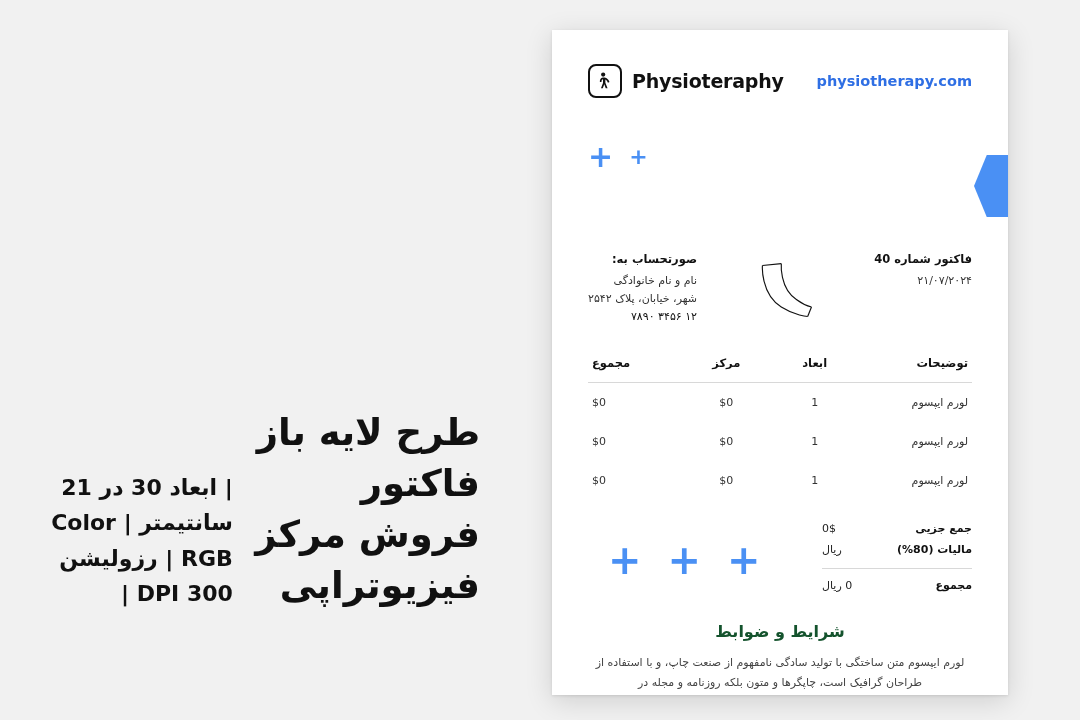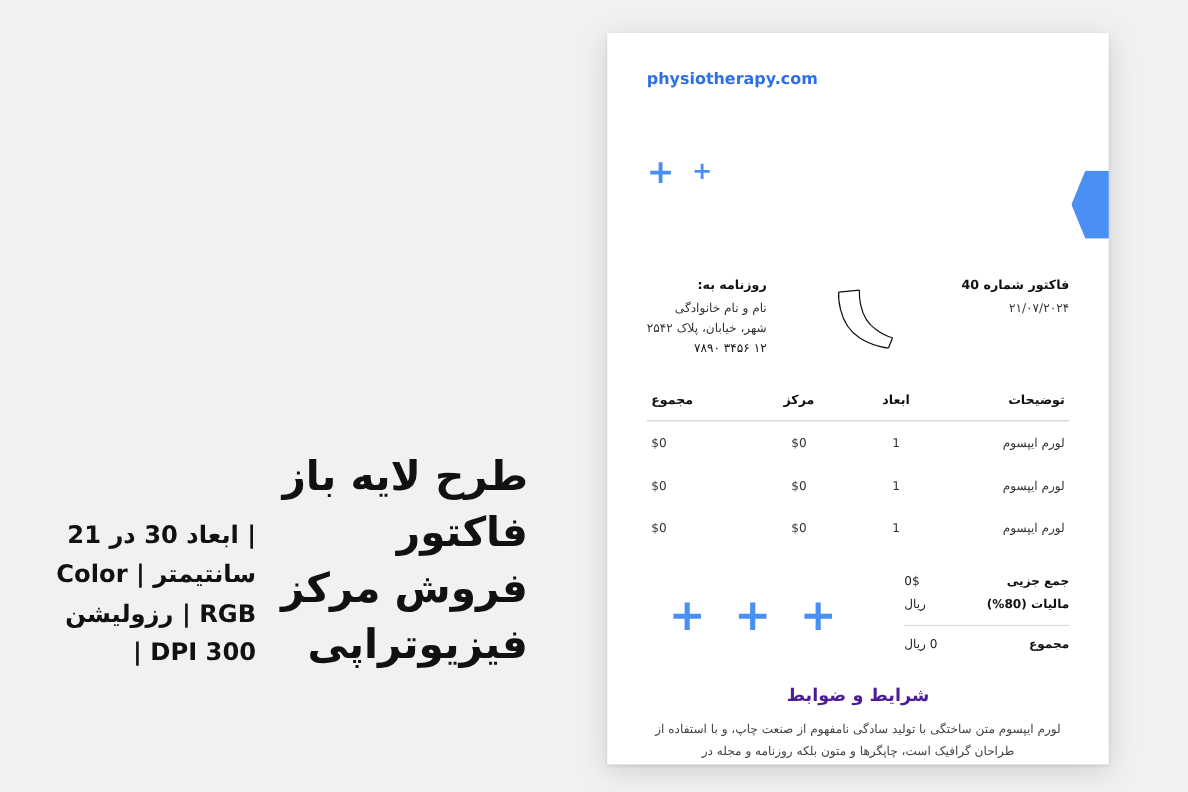--- a/index.html
+++ b/index.html
@@ -216,21 +216,21 @@
     direction: ltr;
   }
 
   
   .terms {
     position: absolute;
     top: 592px; left: 36px; right: 36px;
     text-align: center;
   }
   .terms-title {
-    font-size: 16px; font-weight: 700; color: #4c1d95; margin-bottom: 12px;
+    font-size: 16px; font-weight: 700; color: #14532d; margin-bottom: 12px;
   }
   .terms-body {
     font-size: 11px; color: #444; line-height: 1.85;
   }
 </style>
 </head>
 <body>
 
 <div id="stage">
 
@@ -238,20 +238,29 @@
     <div class="promo-title">طرح لایه باز فاکتور فروش مرکز فیزیوتراپی</div>
     <div class="promo-sub">| ابعاد 30 در 21 سانتیمتر | Color RGB | رزولیشن 300 DPI |</div>
   </div>
 
   <div class="sheet-shadow">
     <div class="sheet">
 
       <div class="arrow-tab"></div>
 
       <div class="sheet-head">
+        <div class="brand">
+          <span class="brand-mark">
+            <svg width="22" height="22" viewBox="0 0 24 24" aria-hidden="true">
+              <circle cx="10" cy="5" r="2.3" fill="#111"></circle>
+              <path d="M9.6 8.2 C7.2 8.6 6.2 10.6 6.4 13.2 L8.2 13.2 C8.1 11.4 8.6 10.4 9.8 10.1 L9.8 14.2 L7.6 20 L9.6 20 L11.2 15.6 L12.8 20 L14.8 20 L12.4 13.9 L12.4 10.4 C13.6 11.1 14.6 12.3 15.2 13.8 L16.9 13.1 C16 10.6 14 8.4 11.6 8.2 Z" fill="#111"></path>
+            </svg>
+          </span>
+          <span class="brand-name">Physioteraphy</span>
+        </div>
         <div class="brand-site">physiotherapy.com</div>
       </div>
 
       <div class="doc-title-row">
         <div class="plus-group">
           <span class="plus md">+</span>
           <span class="plus sm">+</span>
         </div>
       </div>
 
@@ -262,21 +271,21 @@
         </div>
 
         <svg class="swoosh" viewBox="0 0 70 62">
           <path d="M10 4 C10 4 8 34 30 48 C44 57 58 58 58 58" fill="none" stroke="#111" stroke-width="1.2"></path>
           <path d="M30 2 C30 2 28 28 46 40 C54 46 62 48 62 48" fill="none" stroke="#111" stroke-width="1.2"></path>
           <path d="M10 4 L30 2" fill="none" stroke="#111" stroke-width="1.2"></path>
           <path d="M58 58 L62 48" fill="none" stroke="#111" stroke-width="1.2"></path>
         </svg>
 
         <div class="meta-block">
-          <div class="meta-head">روزنامه به:</div>
+          <div class="meta-head">صورتحساب به:</div>
           <div class="meta-line">نام و نام خانوادگی</div>
           <div class="meta-line">شهر، خیابان، پلاک ۲۵۴۲</div>
           <div class="meta-line bold">۱۲ ۳۴۵۶ ۷۸۹۰</div>
         </div>
       </div>
 
       <div class="tbl">
         <table>
           <thead>
             <tr>

